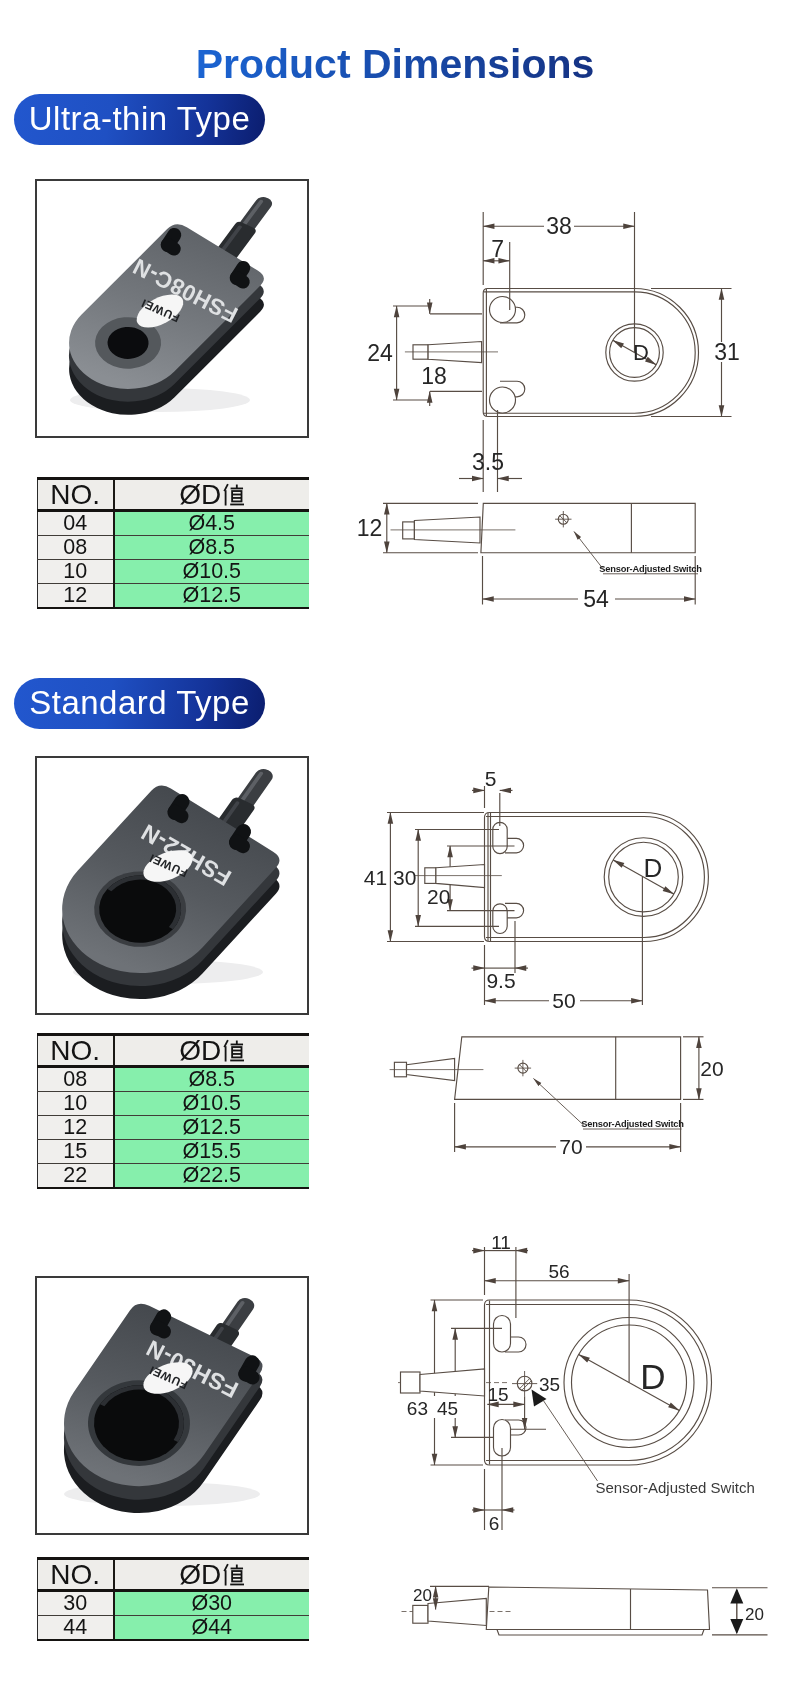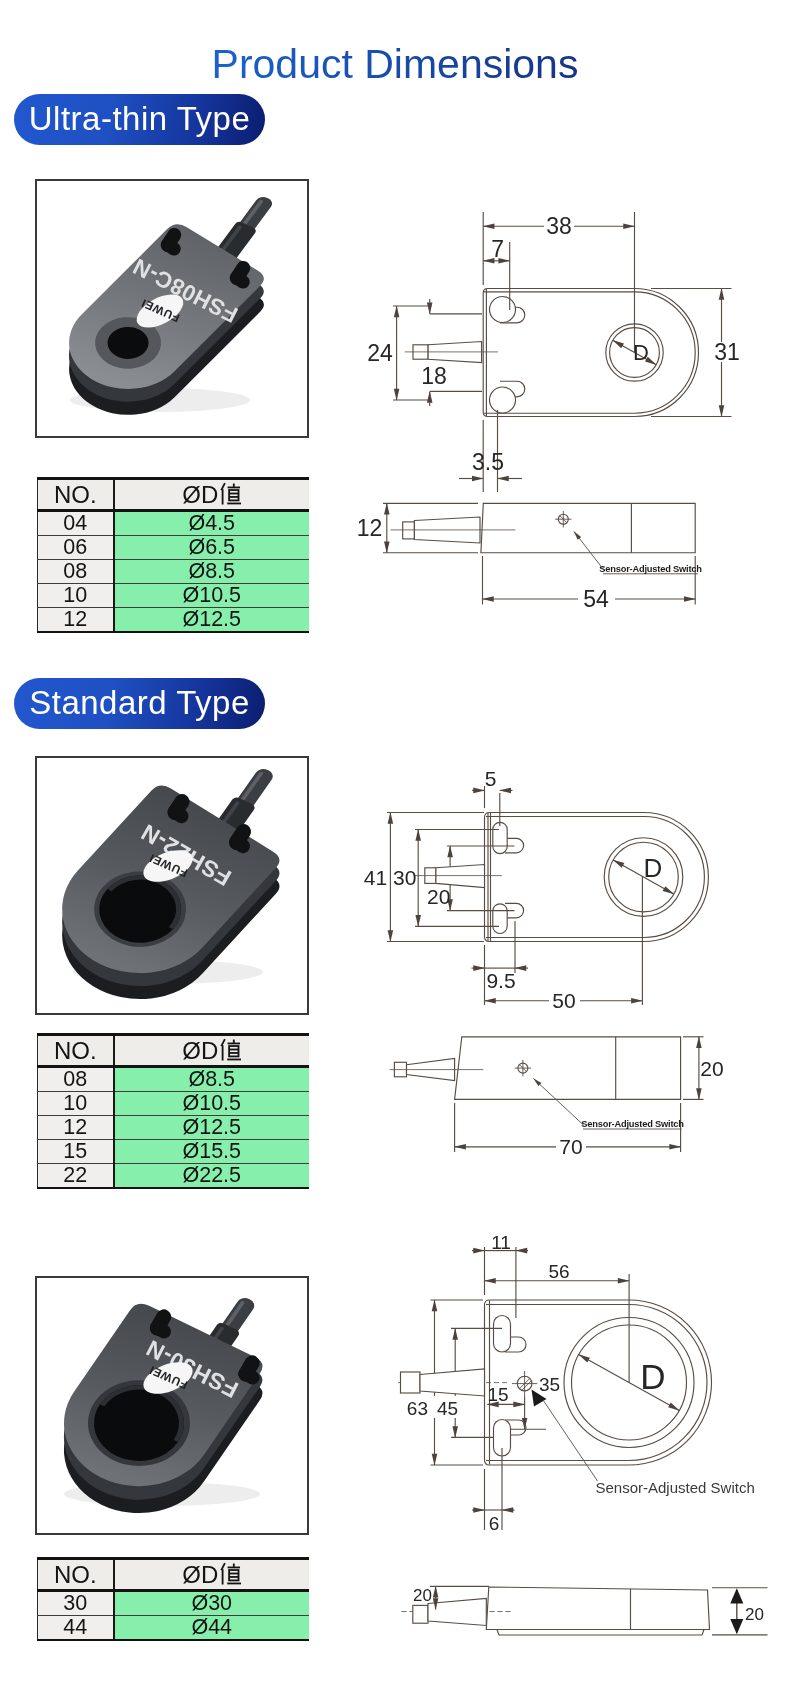--- a/index.html
+++ b/index.html
@@ -1,28 +1,28 @@
 <!DOCTYPE html>
 <html><head><meta charset="utf-8"><style>
 html,body{margin:0;padding:0;background:#fff}
 #page{position:relative;width:790px;height:1685px;background:#fff;font-family:"Liberation Sans",sans-serif;overflow:hidden}
 .abs{position:absolute}
-.title{position:absolute;left:0;top:41px;width:790px;text-align:center;font-weight:normal;font-size:41px;
+.title{position:absolute;left:0;top:41px;width:790px;text-align:center;font-weight:bold;font-size:41px;
  background:linear-gradient(90deg,#2471e0 0%,#1b64d2 25%,#15307f 78%,#132a72 100%);
  -webkit-background-clip:text;background-clip:text;color:transparent;letter-spacing:0px}
 .pill{position:absolute;left:14px;width:251px;height:51px;border-radius:26px;color:#fff;
  background:linear-gradient(100deg,#2257ce 0%,#1f50c3 38%,#143399 75%,#0b1d6e 100%);
  font-size:33px;text-align:center;line-height:49px;letter-spacing:0.5px}
 .pbox{position:absolute;left:35px;width:270px;border:2.3px solid #3a3a3a;background:#fff}
 table.dt{position:absolute;left:36.5px;width:272px;border-collapse:collapse;table-layout:fixed;
  border-top:3px solid #151311;border-left:1.6px solid #2a2a2a}
 table.dt td{padding:0;text-align:center;color:#141414;font-size:21.5px;height:23px;line-height:23px;
  border-bottom:1.4px solid #403c38;background:#86efac}
 table.dt td.c1{width:75.5px;border-right:2.6px solid #1a1814;background:#f0efed}
-table.dt tr.h td{font-size:24px;height:29px;line-height:29px;border-bottom:3px solid #151311;background:#eeedea}
+table.dt tr.h td{font-size:28px;height:29px;line-height:29px;border-bottom:3px solid #151311;background:#eeedea}
 table.dt tr.last td{border-bottom:2.6px solid #151311}
 </style></head><body>
 <div id="page">
   <div class="title">Product Dimensions</div>
   <div class="pill" style="top:94px">Ultra-thin Type</div>
   <div class="pbox" style="top:178.5px;height:255px"></div>
   <table class="dt" style="top:477px">
     <tbody>
         <tr class="h">
           <td class="c1">NO.</td>
@@ -35,24 +35,20 @@
                 <rect x="11.6" y="9.4" width="9.8" height="10.8"></rect>
                 <path d="M12.2 13 H21"></path>
                 <path d="M12.2 16.6 H21"></path>
                 <path d="M9.6 23.4 H24"></path>
               </g>
             </svg></td>
         </tr>
     <tr>
           <td class="c1">04</td>
           <td>Ø4.5</td>
-        </tr>
-    <tr>
-          <td class="c1">06</td>
-          <td>Ø6.5</td>
         </tr>
     <tr>
           <td class="c1">08</td>
           <td>Ø8.5</td>
         </tr>
     <tr>
           <td class="c1">10</td>
           <td>Ø10.5</td>
         </tr>
     <tr class="last">

